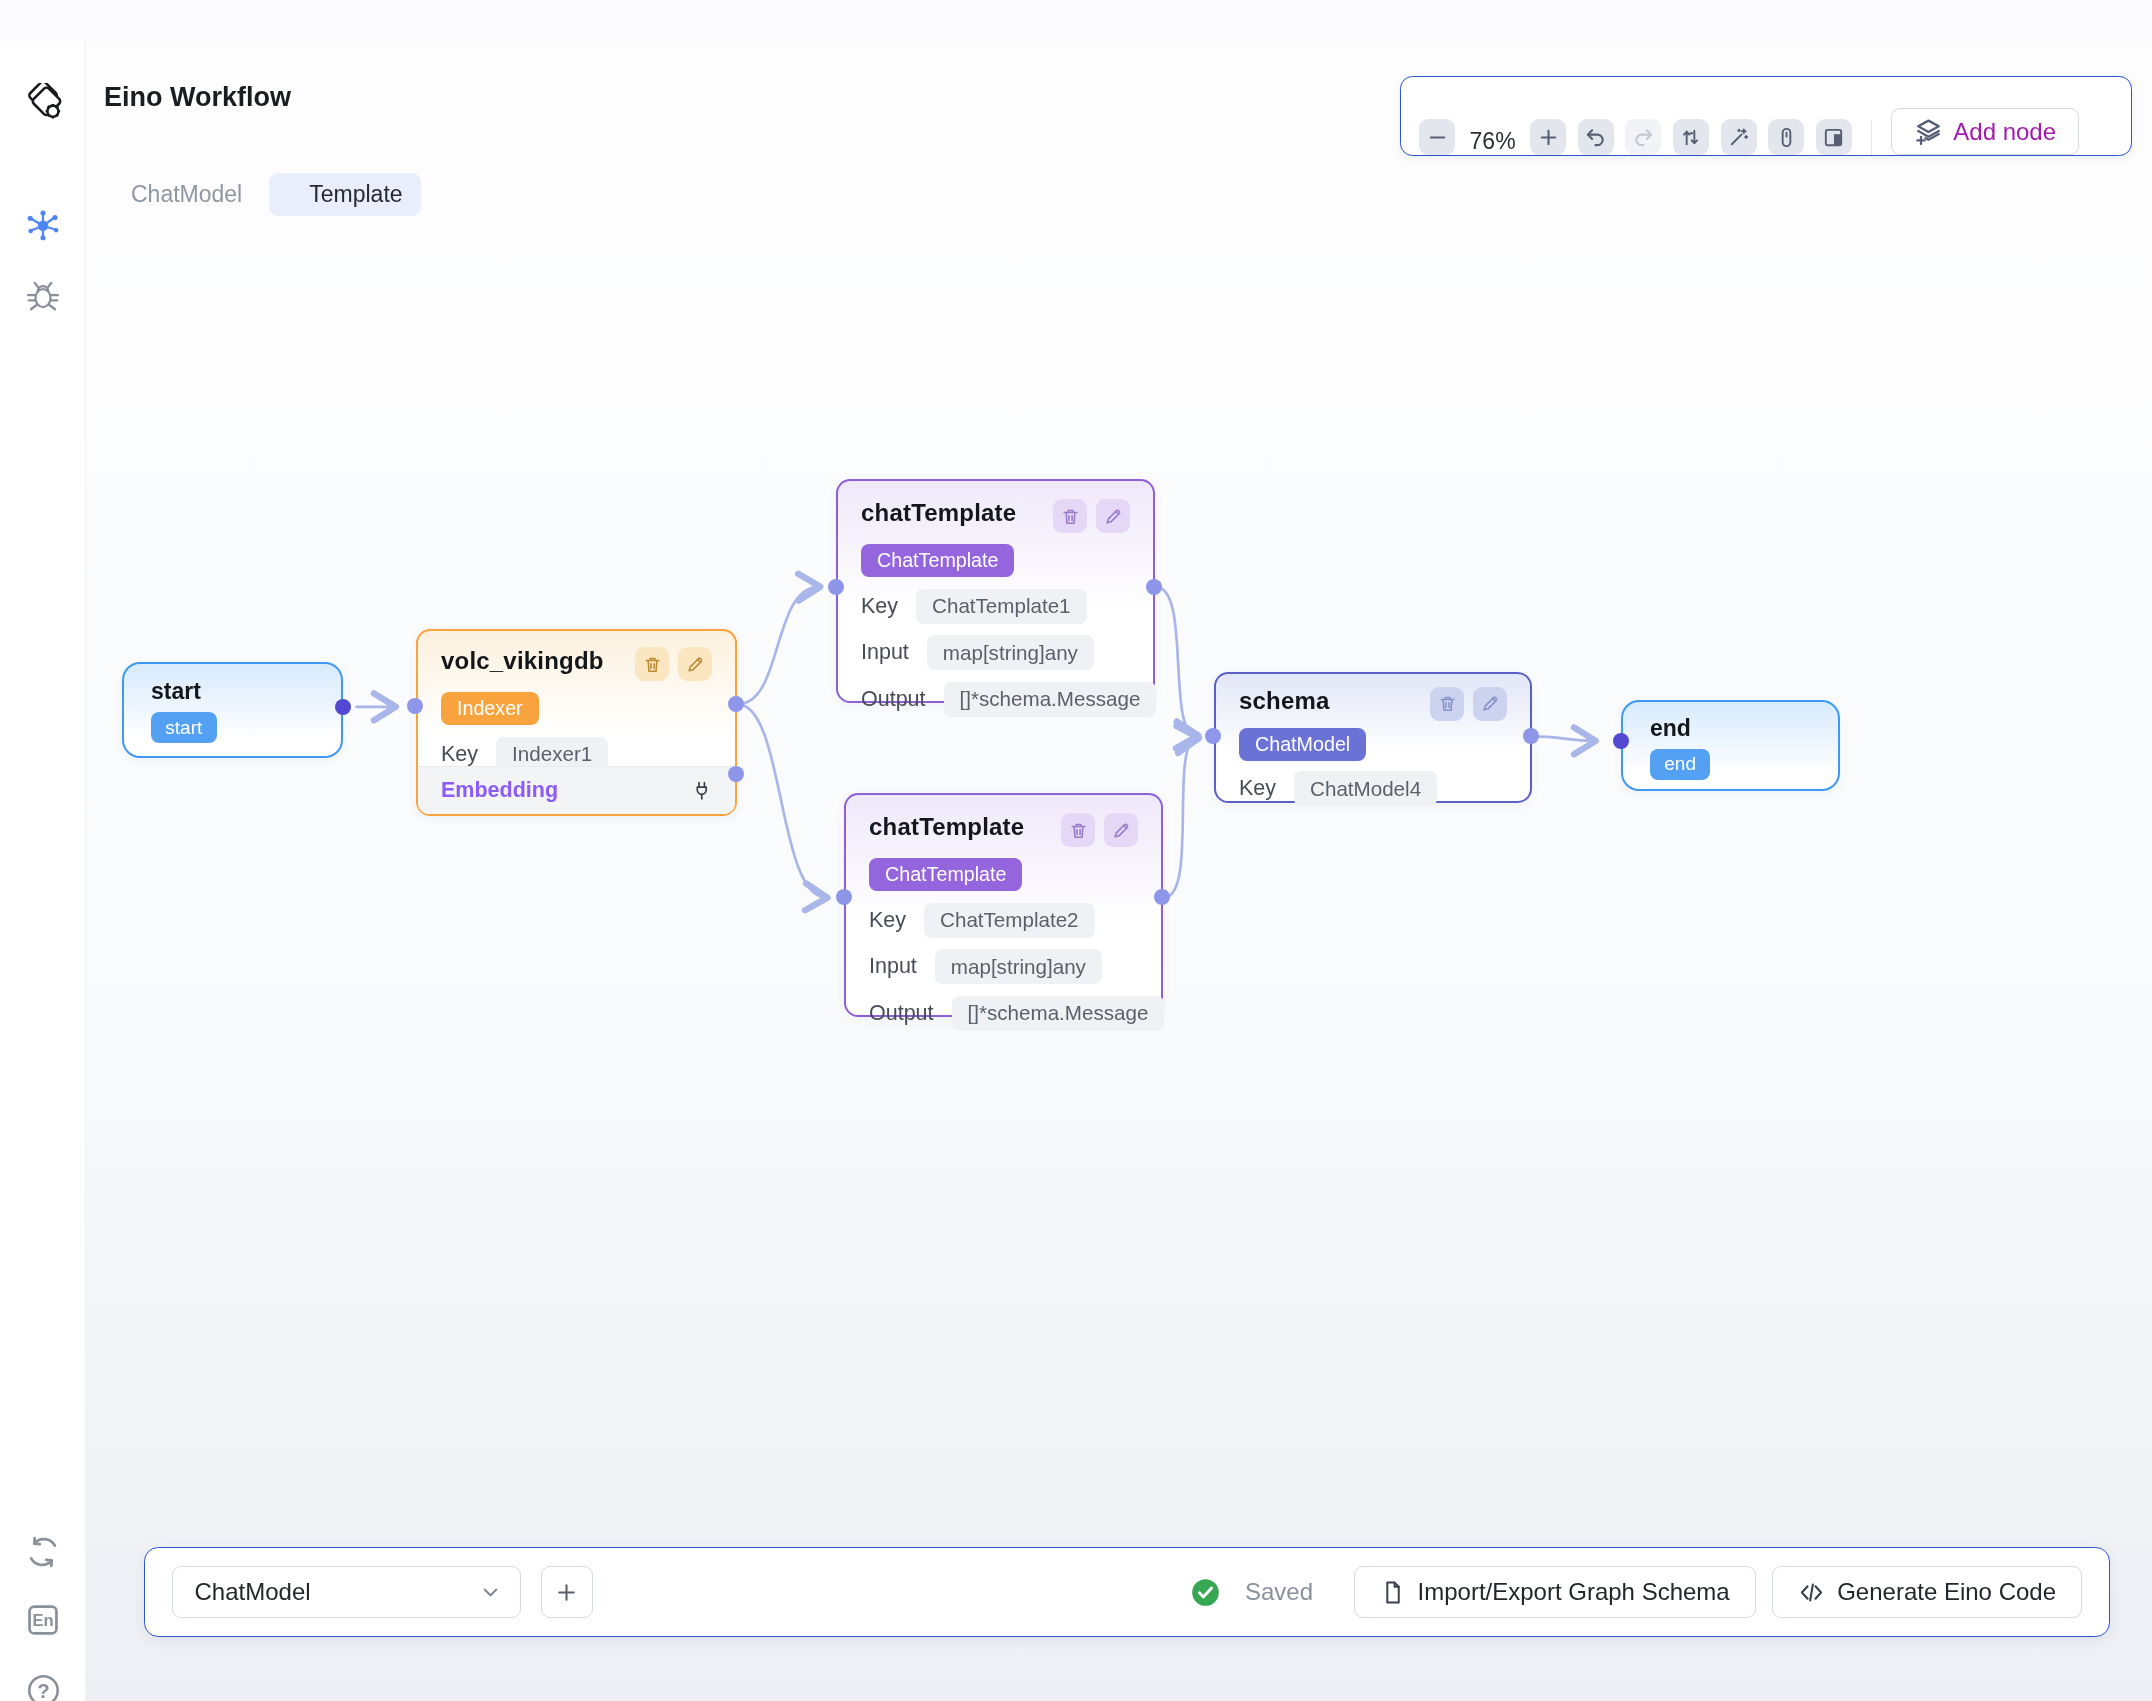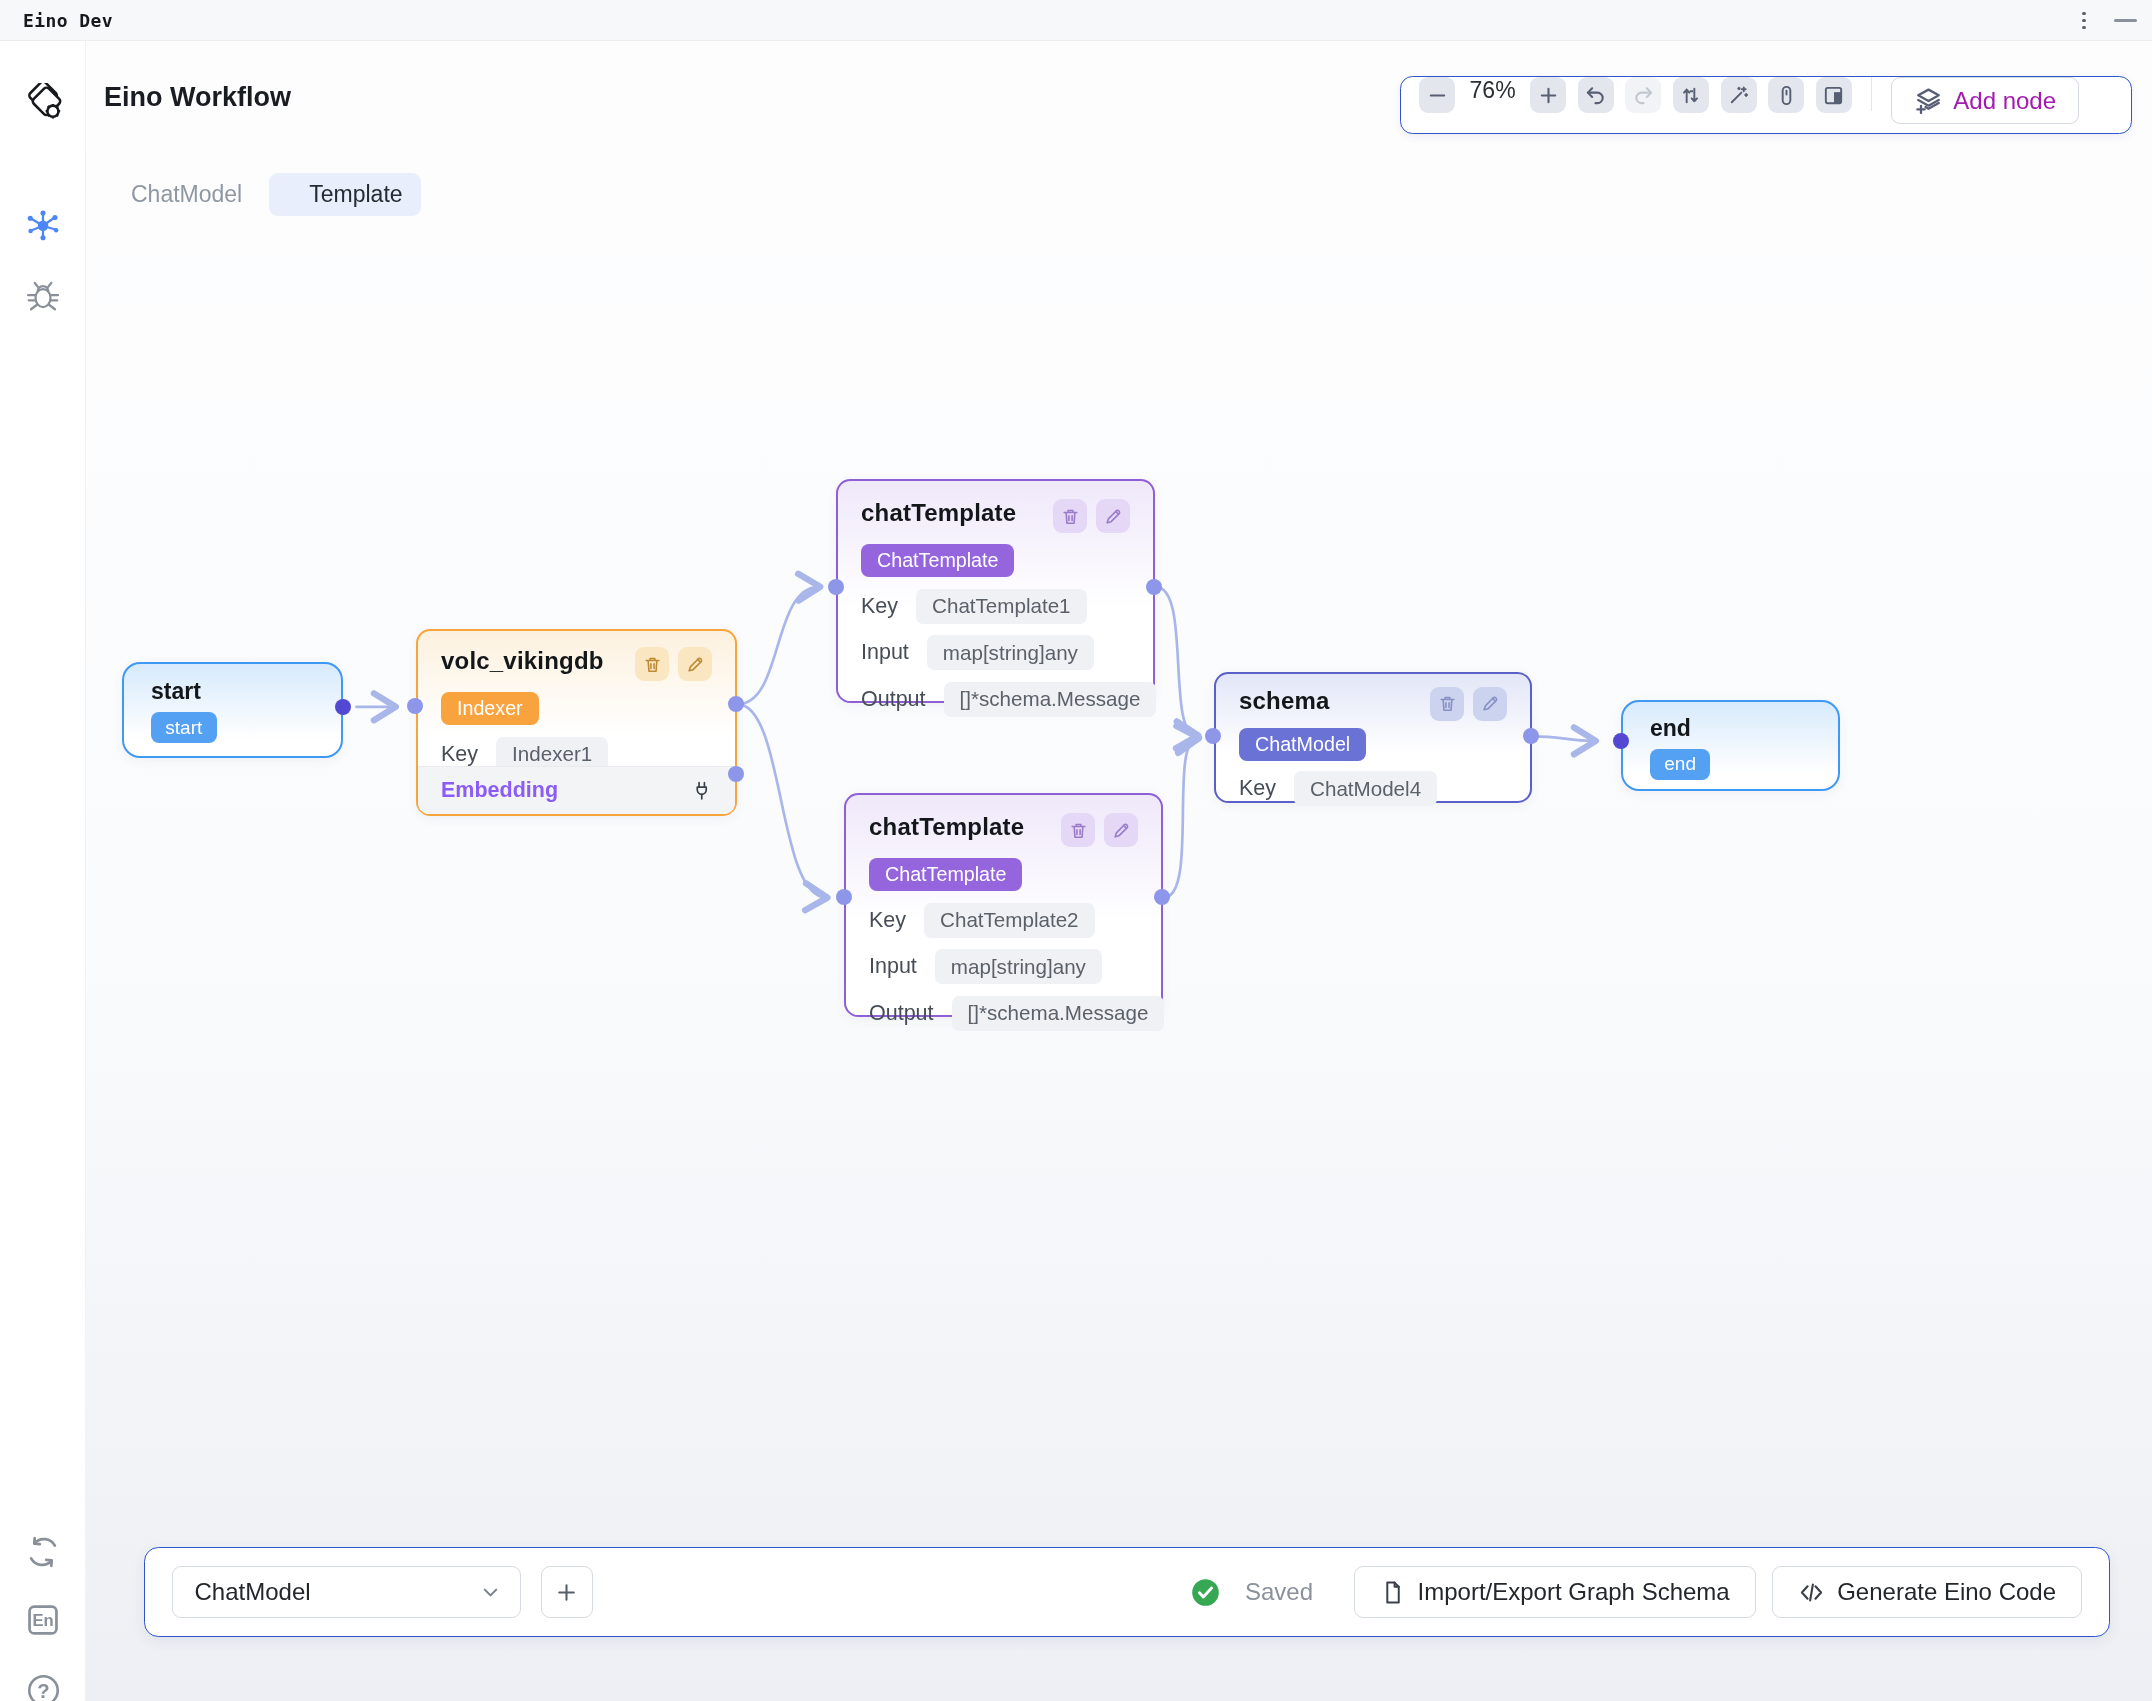--- a/index.html
+++ b/index.html
@@ -25,22 +25,22 @@
   
   .canvas { position:absolute; left:86px; top:41px; width:2067px; height:1660px;
     background:linear-gradient(180deg,#fdfdfe 0%,#fafbfc 55%,#edeff4 100%); }
 
   .page-title { position:absolute; left:104px; top:82px; font-size:27px; font-weight:bold; color:#191c20; z-index:5; }
   .tabs { position:absolute; left:113px; top:173px; display:flex; align-items:center; gap:9px; z-index:5; }
   .tab { font-size:23px; padding:8px 18px; border-radius:9px; color:#8f97a3; cursor:pointer; }
   .tab.active { background:#e8eefb; color:#262a31;padding-left:40px; }
 
   
-  .tools { position:absolute; left:1400px; top:76px; width:732px; height:58px; background:#fff;
-    border:1.8px solid #2d56cc; border-radius:12.5px; display:flex; align-items:flex-start; gap:11.6px;
+  .tools { position:absolute; left:1400px; top:76px; width:732px; height:80px; background:#fff;
+    border:1.8px solid #2d56cc; border-radius:12.5px; display:flex; align-items:flex-end; gap:11.6px;
     padding:0 18px; z-index:10; box-shadow:0 2.7px 9px rgba(40,60,120,.07); }
   .tool-btn { width:36px; height:36px; border-radius:9px; background:#e3e6ec; color:#575f73;
     display:flex; align-items:center; justify-content:center; cursor:pointer; flex:0 0 auto; }
   .tool-btn.disabled { background:#f1f3f6; color:#c2c8d2; }
   .zoom-val { font-size:23px; color:#2a2e35; min-width:52px; text-align:center; }
   .tool-divider { width:1.8px; height:34px; background:#e4e6ea; margin:0 7.2px; }
   .add-node-btn { height:47px; display:flex; align-items:center; gap:10.7px; padding:0 21.5px;
     border:1.8px solid #d4d8df; border-radius:9px; background:#fff; font-size:24px; color:#a21caf; cursor:pointer; }
 
   
@@ -98,31 +98,20 @@
   .bb-btn { height:52px; display:flex; align-items:center; gap:12.5px; padding:0 25px; border:1.8px solid #d6dae1;
     border-radius:9px; background:#fff; font-size:24px; color:#23272c; cursor:pointer; margin-left:16px; }
 
   svg { display:block; }
 </style>
 </head>
 <body>
 
 <div class="app">
 
-  <div class="titlebar">
-    <div class="app-title">Eino Dev</div>
-    <div class="win-controls">
-      <div class="kebab">
-          <i></i>
-          <i></i>
-          <i></i>
-        </div>
-      <div class="win-min"></div>
-    </div>
-  </div>
 
   <div class="sidebar">
     <div class="side-icon" style="top:42px;">
       <svg width="41" height="41" viewBox="0 0 48 48" fill="none" stroke="#17191d" stroke-width="3" stroke-linejoin="round">
         <rect x="11" y="2" width="25" height="25" rx="4" transform="rotate(45 23.5 14.5)"></rect>
         <rect x="15" y="9" width="25" height="25" rx="4" transform="rotate(45 27.5 21.5)" fill="#ffffff"></rect>
         <circle cx="35" cy="33" r="6.5" fill="#ffffff"></circle>
         <path d="M35 24.5v3 M35 38.5v3 M26.5 33h3 M40.5 33h3 M29 27l2 2 M41 39l-2-2 M29 39l2-2 M41 27l-2 2" stroke-width="2.6"></path>
       </svg>
     </div>

